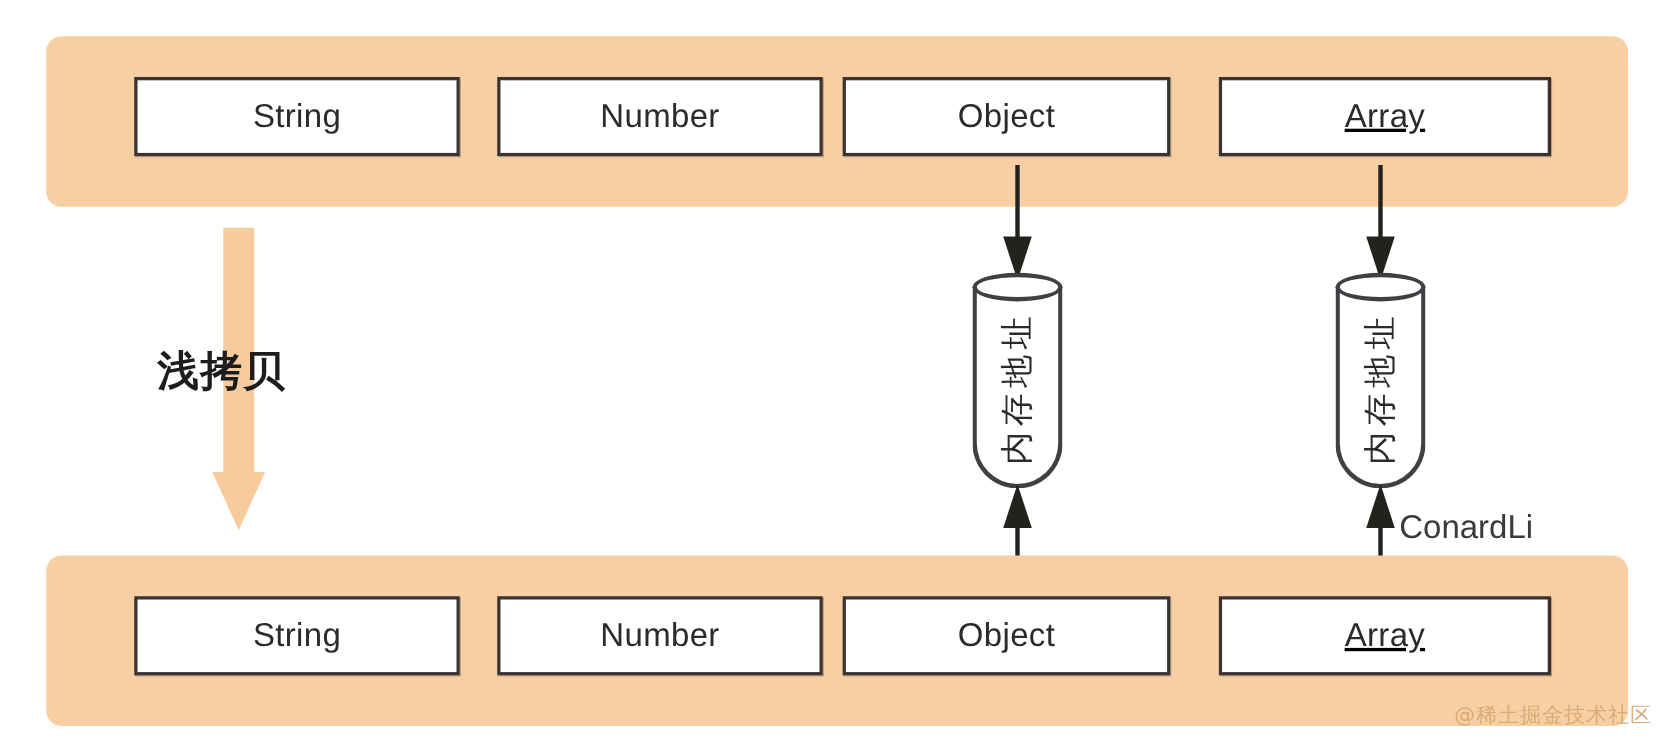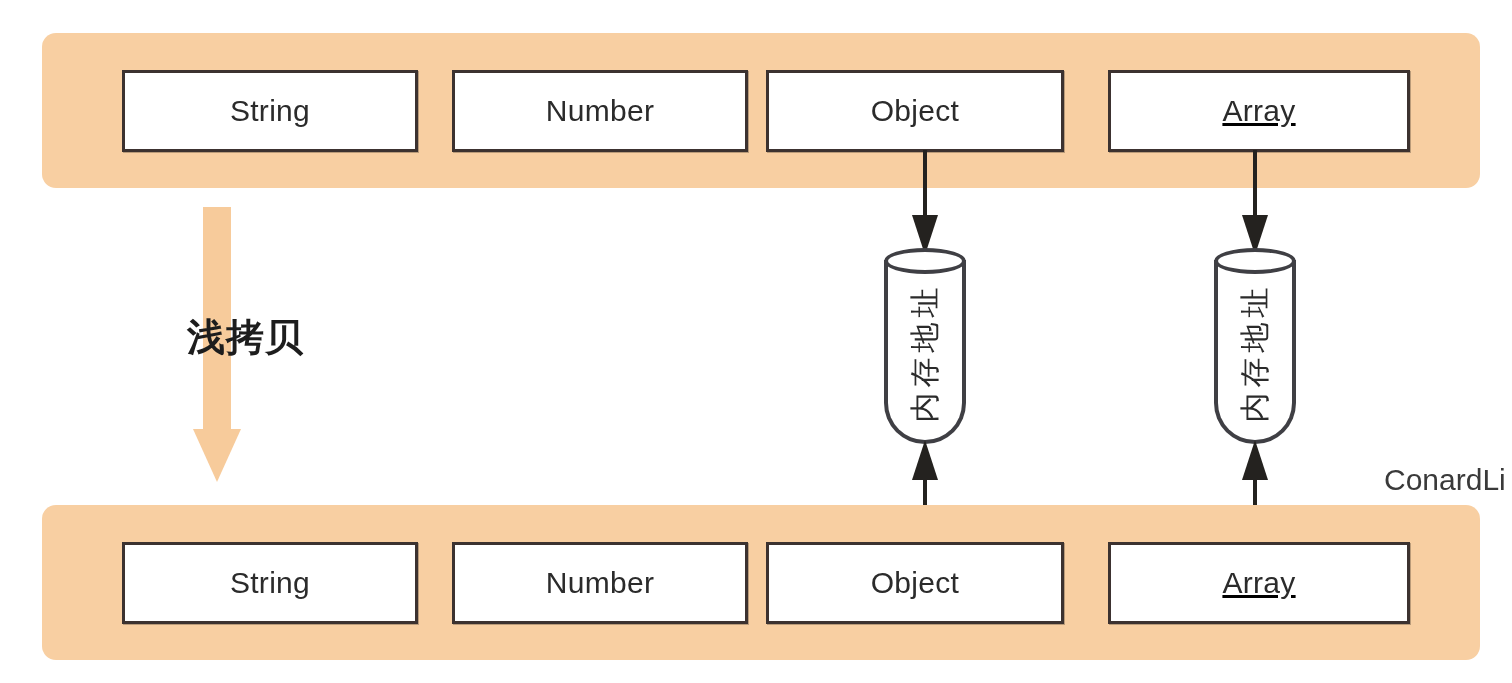--- a/index.html
+++ b/index.html
@@ -26,21 +26,21 @@
     height: 155px;
     background: #f8cfa2;
     border-radius: 14px;
   }
   .panel.top    { top: 33px; }
   .panel.bottom { top: 505px; }
 
   
   .type-box {
     position: absolute;
-    height: 82px;
+    height: 72px;
     background: #ffffff;
     border: 3px solid #3c3230;
     box-sizing: border-box;
     display: flex;
     align-items: center;
     justify-content: center;
     box-shadow: 1px 1px 0 rgba(0,0,0,0.25);
   }
   .type-box span {
     font-size: 30px;
@@ -87,21 +87,20 @@
   .copy-label {
     position: absolute;
     left: 143px;
     top: 312px;
     font-size: 38px;
     font-weight: bold;
     color: #1d1d1d;
     font-family: "DejaVu Sans", "Liberation Sans", sans-serif;
     letter-spacing: 1px;
     white-space: nowrap;
-    margin-left: 44px;
   }
 
   
   .cylinder {
     position: absolute;
     width: 82px;
     height: 196px;
     top: 248px;
   }
   .cyl-0 { left: 884px; }
@@ -177,21 +176,21 @@
   .conn.up { top: 440px; height: 105px; }
   .conn.up .line { top: 38px; height: 67px; }
   .conn.up .tip  { top: 0; border-bottom: 40px solid #24221f; }
 
   .conn.x-0 { left: 912px; }
   .conn.x-1 { left: 1242px; }
 
   
   .author {
     position: absolute;
-    left: 1384px;
+    left: 1272px;
     top: 463px;
     font-size: 30px;
     color: #3a3a3a;
     font-family: "Liberation Sans", "DejaVu Sans", sans-serif;
     white-space: nowrap;
   }
   .watermark {
     position: absolute;
     left: 1322px;
     top: 637px;
@@ -272,14 +271,15 @@
   <div class="type-box col-1 row-bottom">
     <span>Number</span>
   </div>
   <div class="type-box col-2 row-bottom">
     <span>Object</span>
   </div>
   <div class="type-box col-3 row-bottom">
     <span>Array</span>
   </div>
 
+  <div class="watermark">@稀土掘金技术社区</div>
 
 </div>
 
 </body></html>

